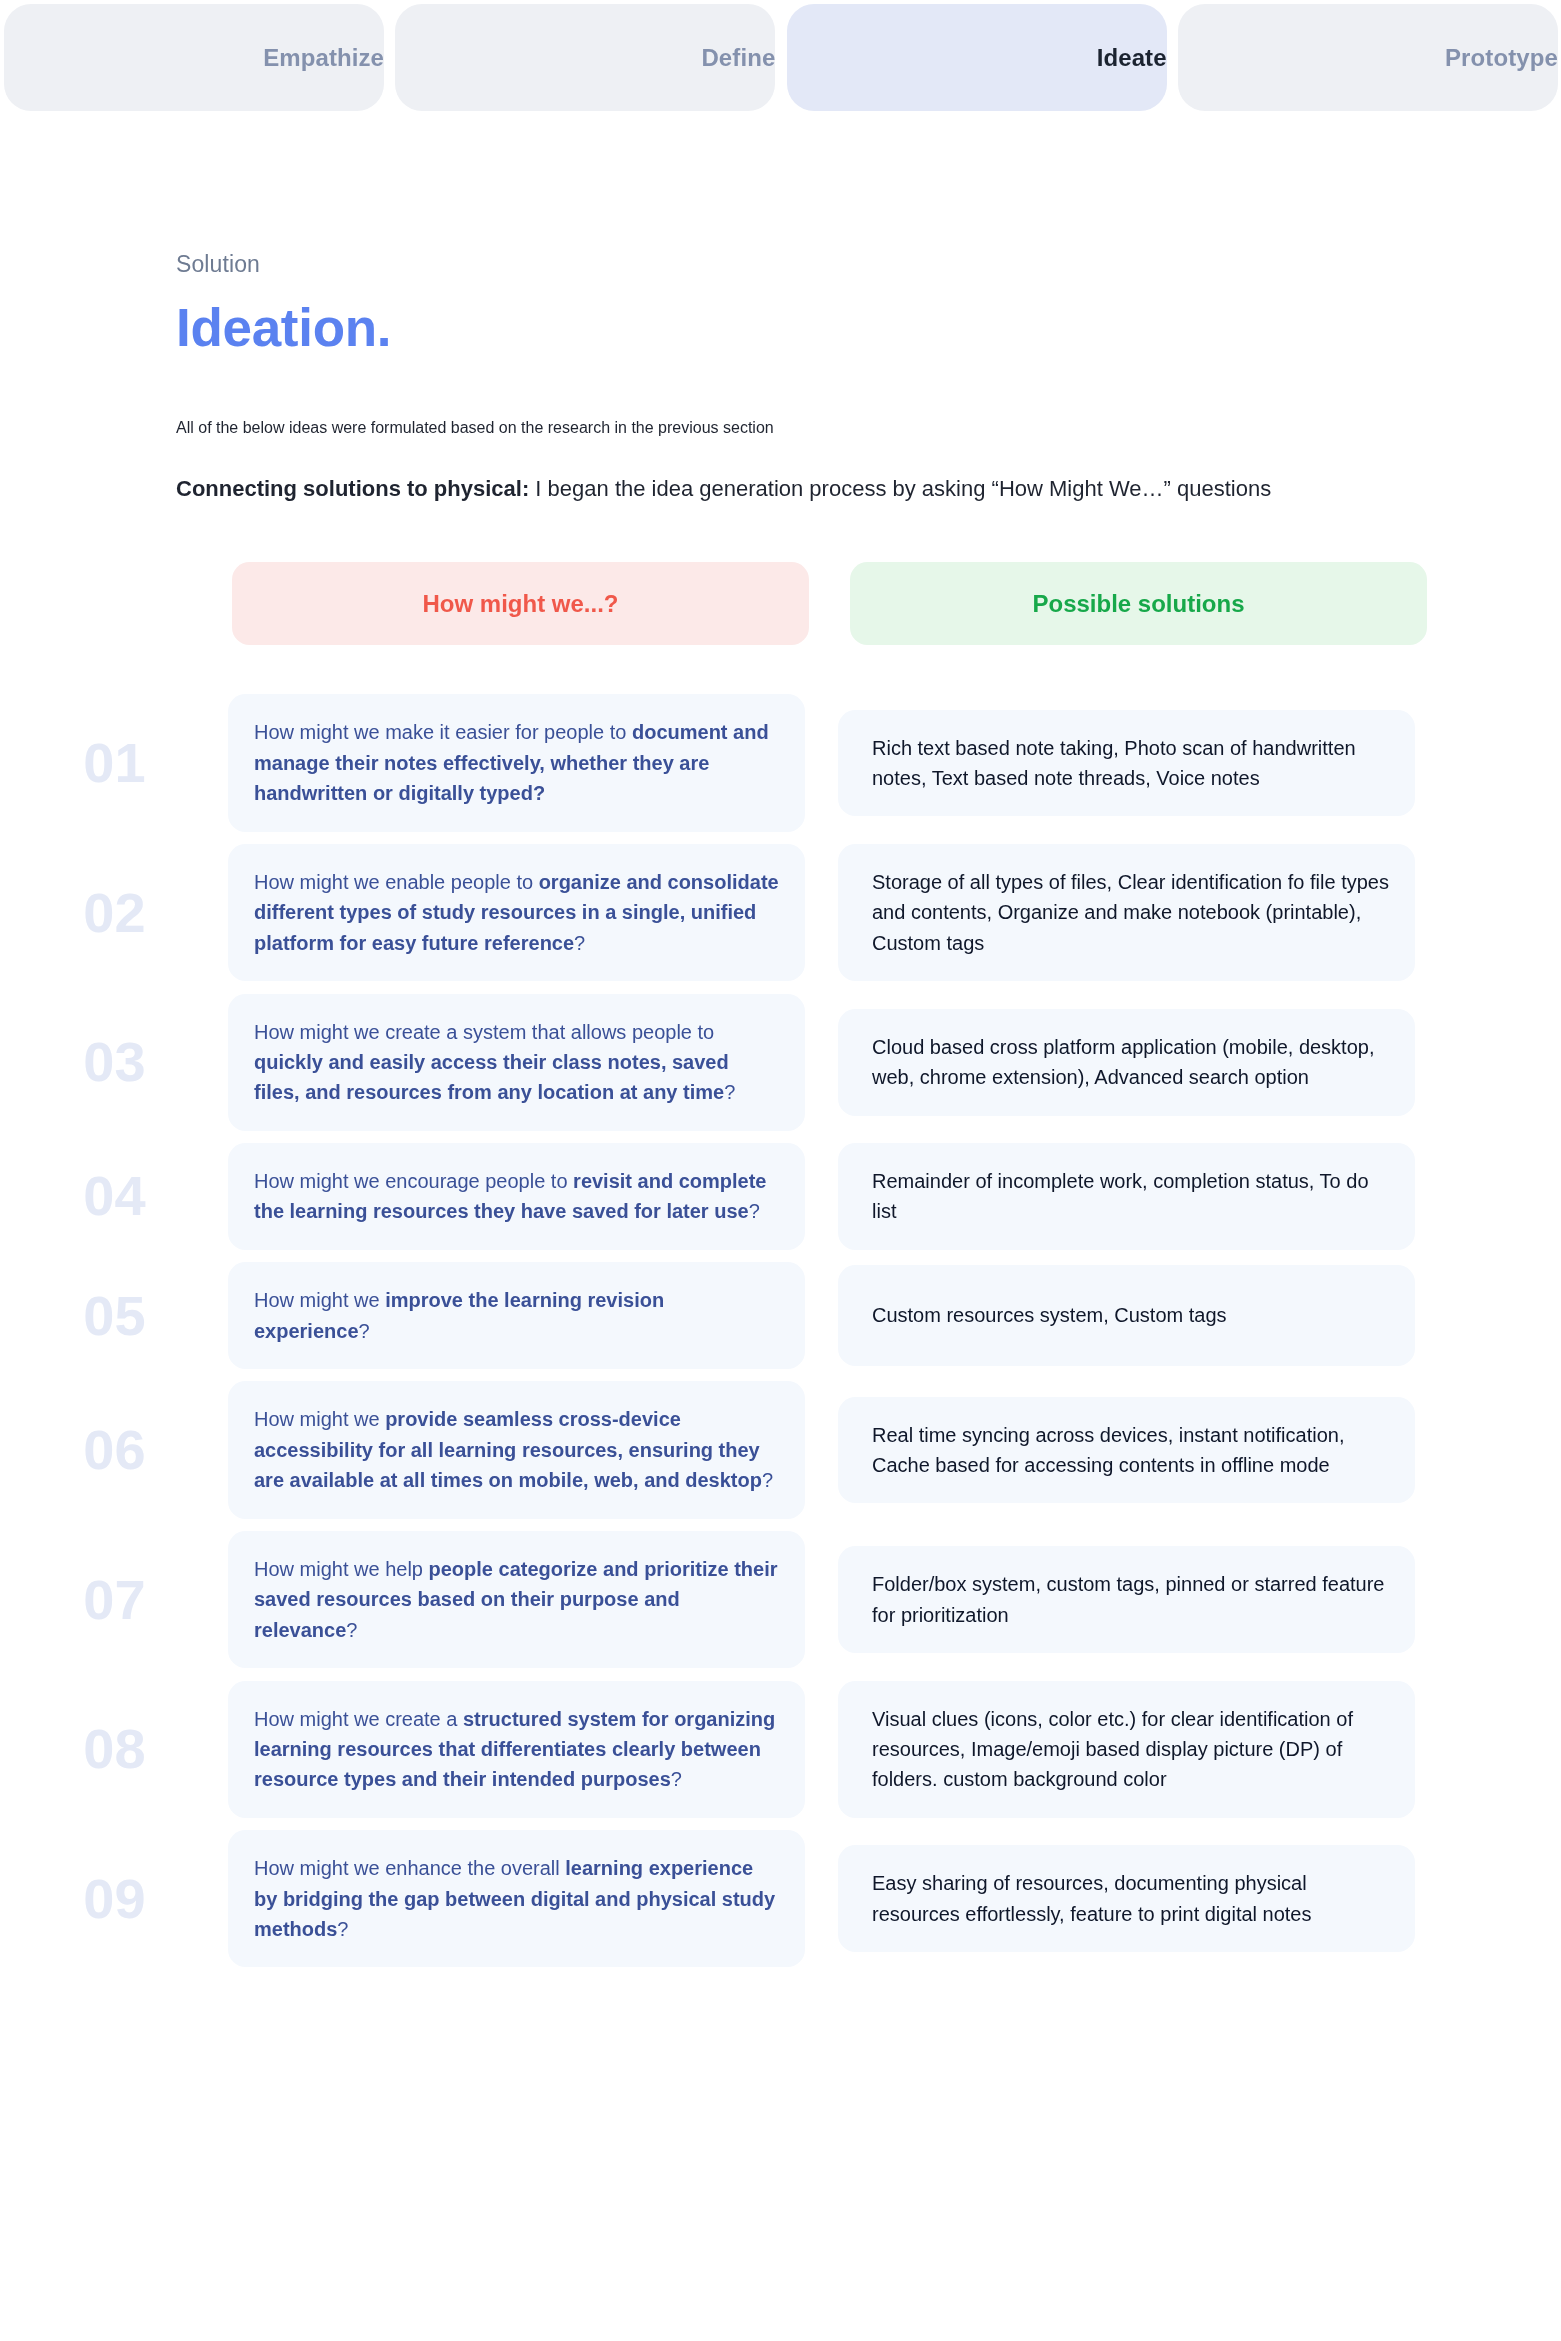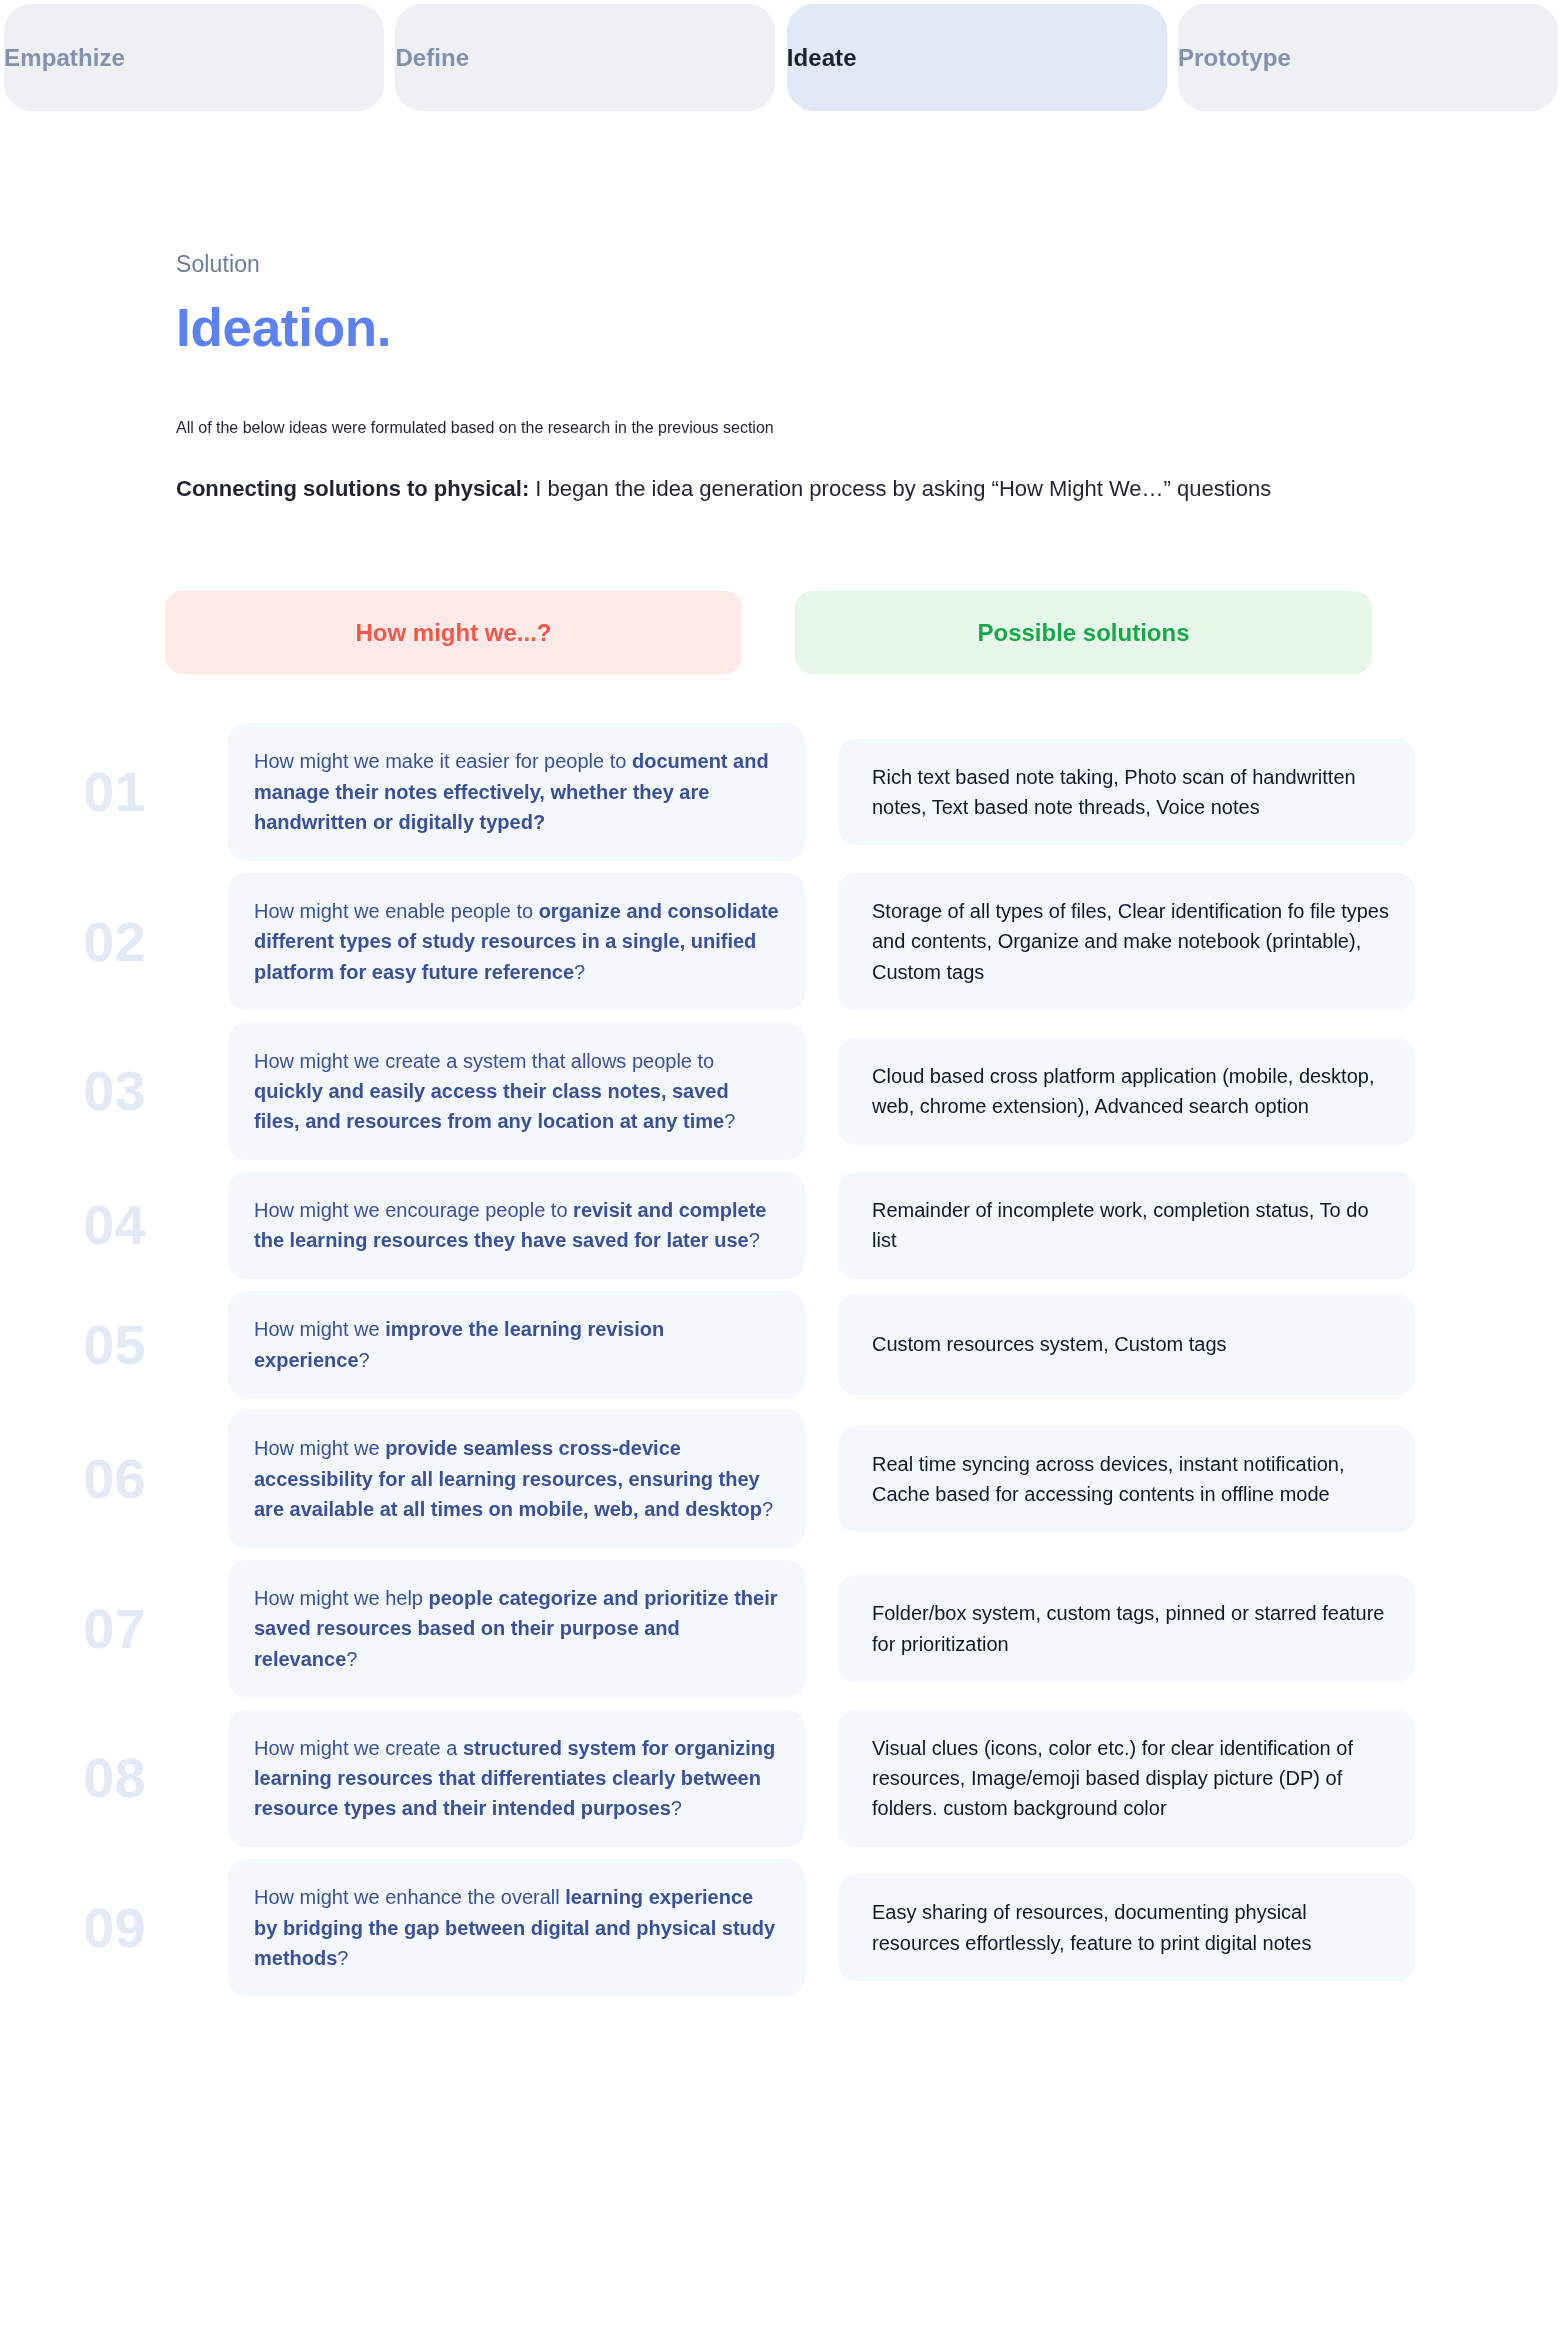--- a/index.html
+++ b/index.html
@@ -22,21 +22,21 @@
     gap: 11.3px;
     padding: 4.1px 4.1px 0 4.1px;
     width: 100%;
   }
   .tab {
     flex: 1 1 0;
     height: 107px;
     border-radius: 27px;
     display: flex;
     align-items: center;
-    justify-content: flex-start;
+    justify-content: flex-end;
     font-size: 24px;
     letter-spacing: 0.1px;
     background: #eef0f4;
     color: #8491ad;
     font-weight: 700;
     user-select: none;
   }
   .tab.active {
     background: #e3e8f7;
     color: #1b2330;
@@ -75,24 +75,25 @@
   .lede2 {
     margin-top: 33px;
     font-size: 22px;
     color: #1f2430;
     line-height: 1.45;
   }
   .lede2 b { font-weight: 700; }
 
   
   .grid {
-    margin-top: 87px;
+    margin-top: 58px;
     display: grid;
     grid-template-columns: 155px 577px 33px 577px;
-    column-gap: 10px;
+    column-gap: 4px;
+    padding-left: 73px;
   }
   .col-head {
     height: 83px;
     border-radius: 17.5px;
     display: flex;
     align-items: center;
     justify-content: center;
     font-size: 24px;
     font-weight: 700;
   }

